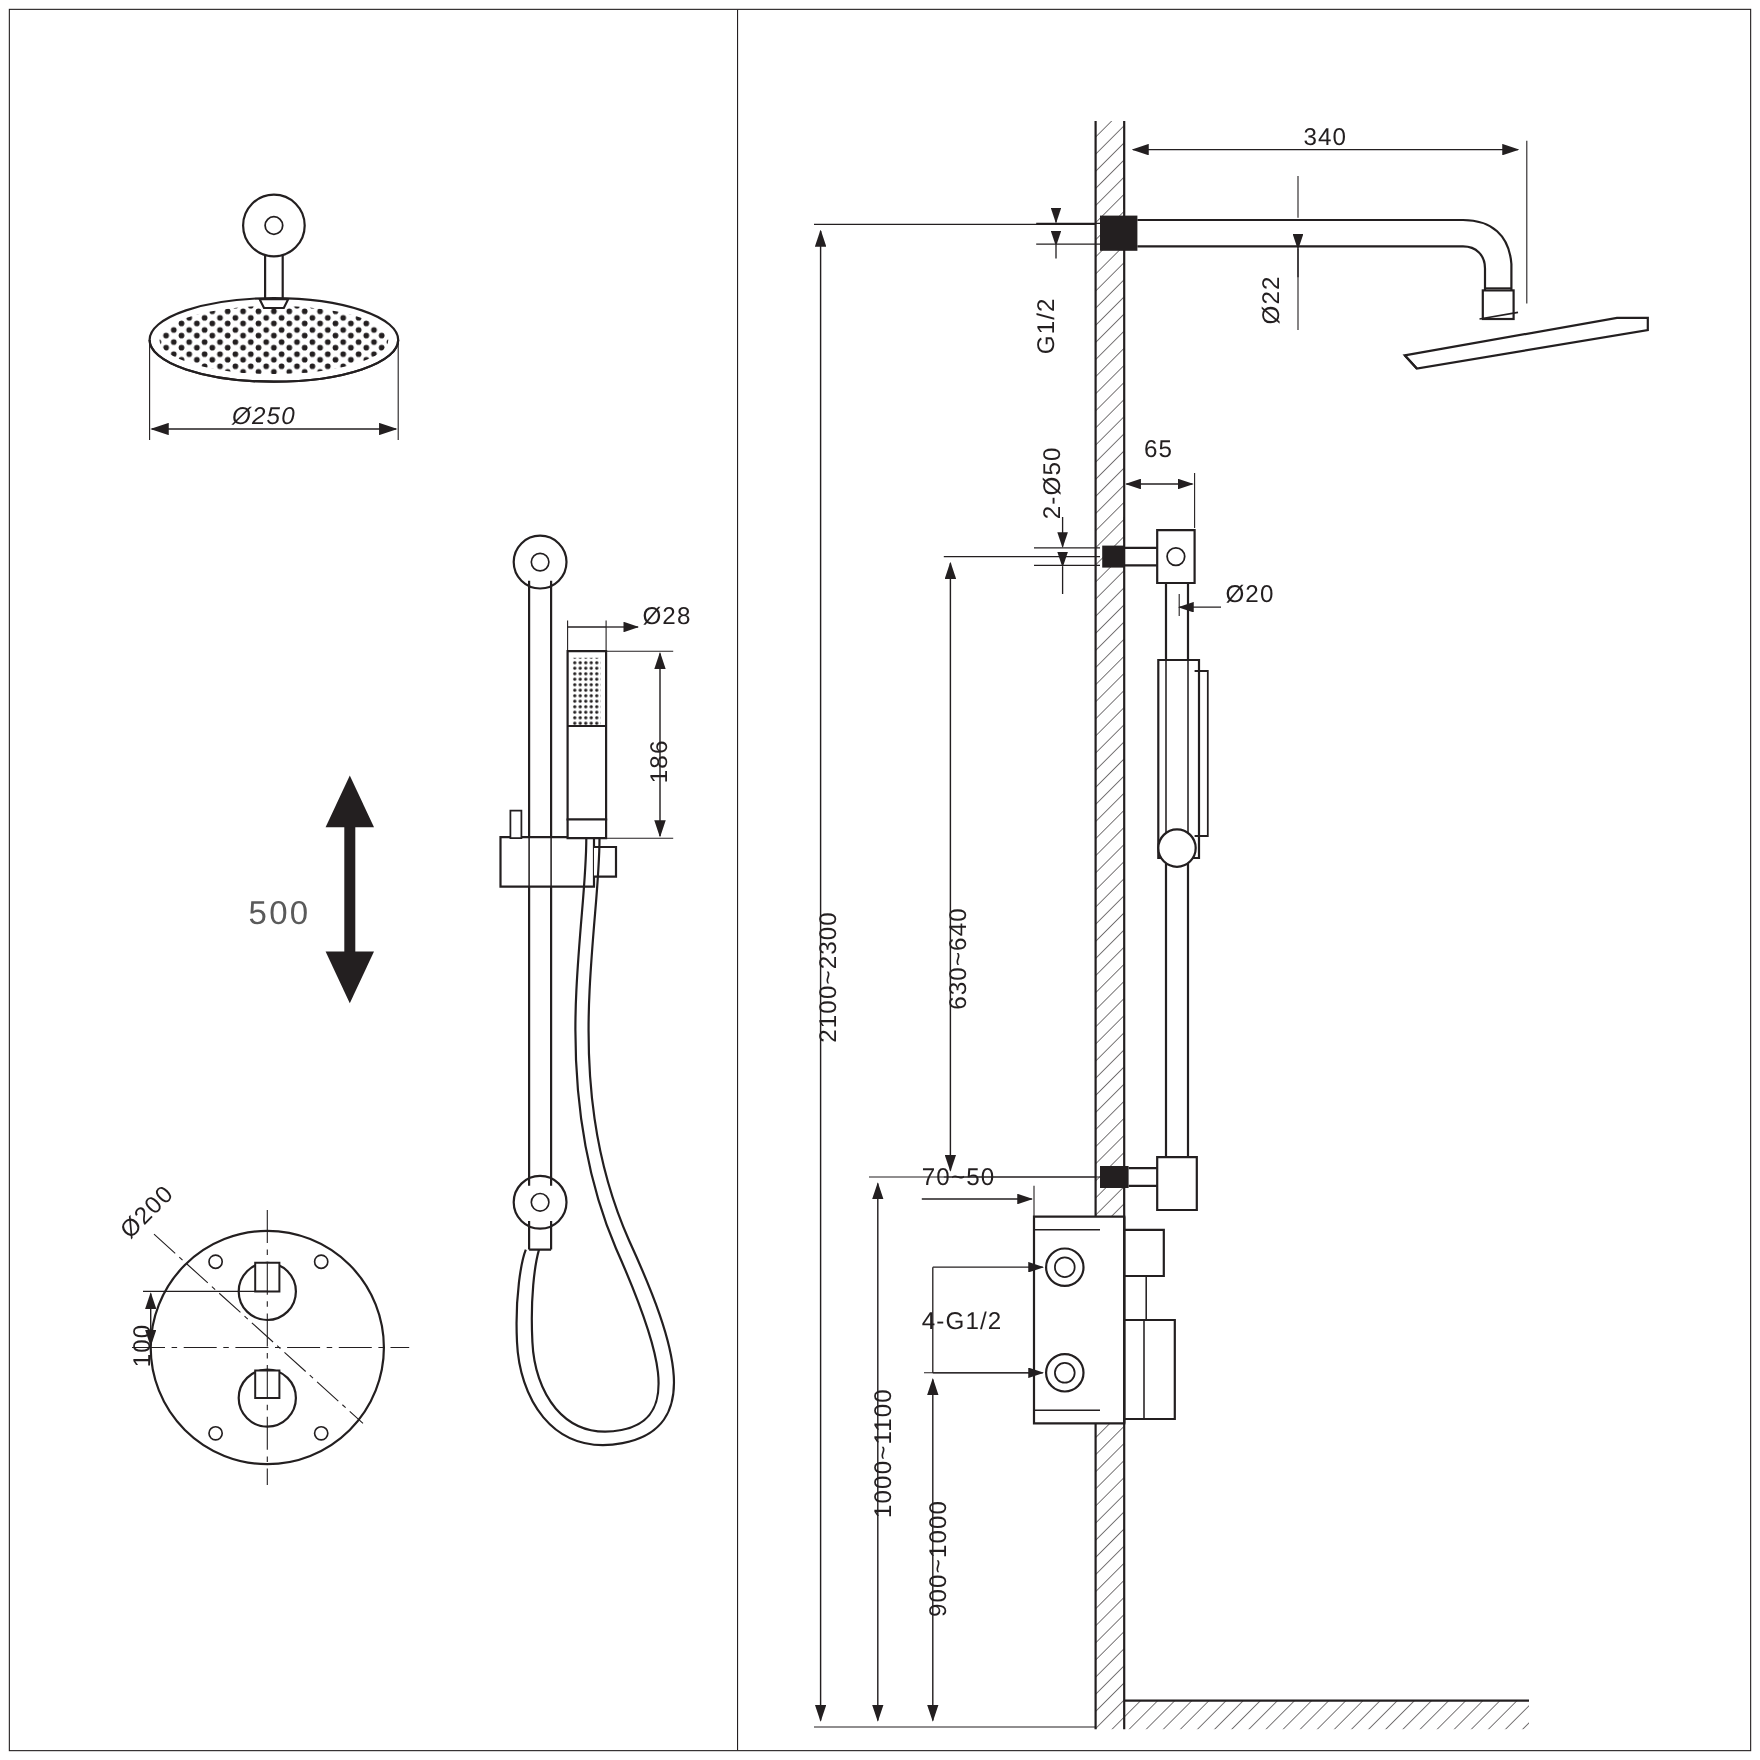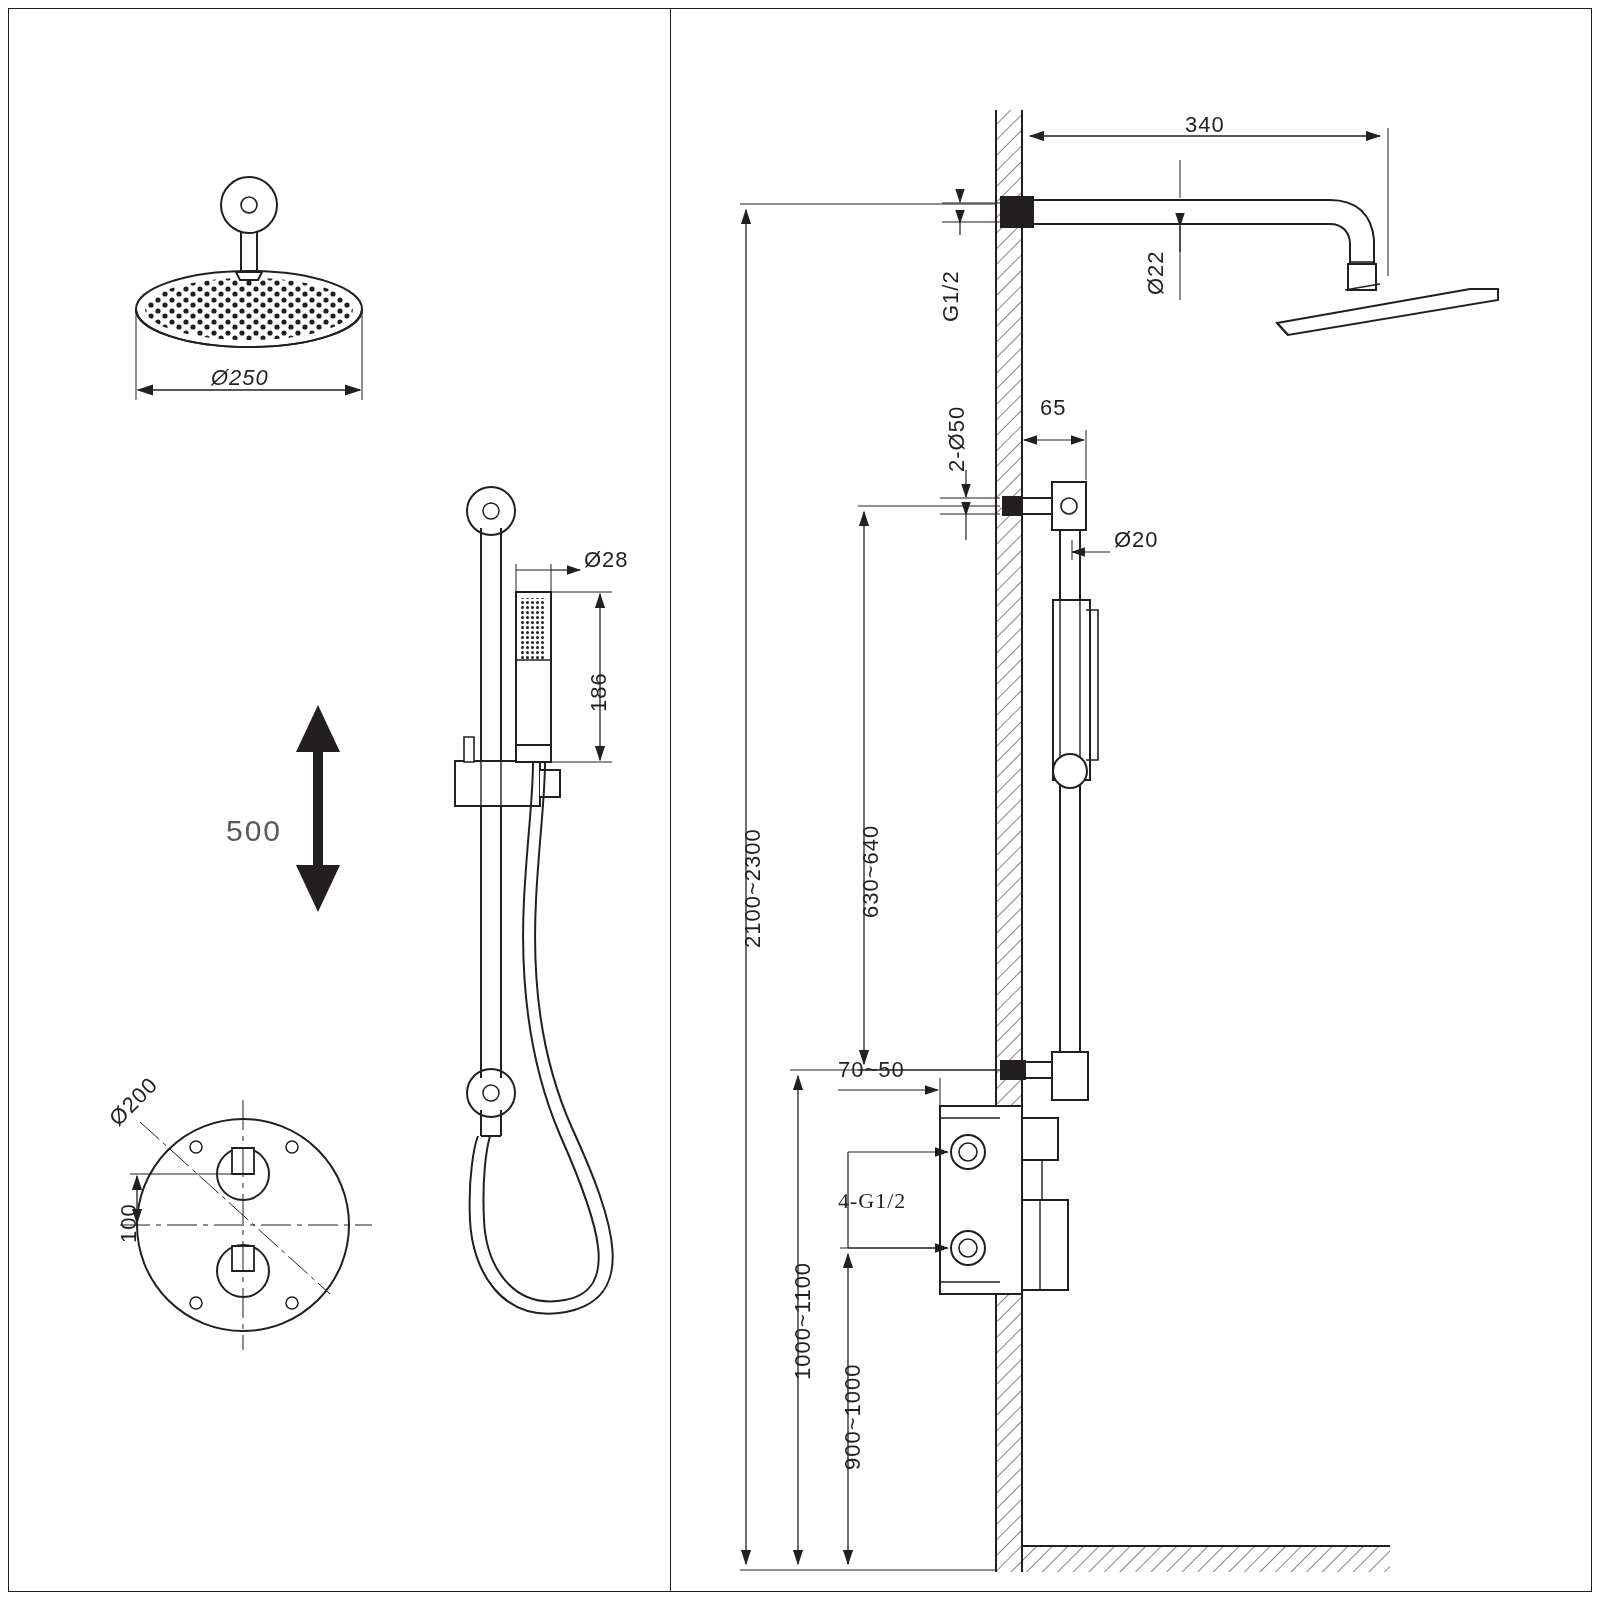--- a/index.html
+++ b/index.html
@@ -285,18 +285,18 @@
   <div class="dimtext rot90" style="left:1143px; top:295px;">Ø22</div>
 
   <div class="dimtext rot90" style="left:944px; top:472px;">2-Ø50</div>
   <div class="dimtext" style="left:1040px; top:395px;">65</div>
   <div class="dimtext" style="left:1114px; top:527px;text-align:right;">Ø20</div>
 
   <div class="dimtext rot90" style="left:740px; top:948px;">2100~2300</div>
   <div class="dimtext rot90" style="left:858px; top:918px;">630~640</div>
 
   <div class="dimtext" style="left:838px; top:1057px;">70~50</div>
-  <div class="dimtext" style="left:838px; top:1188px;font-family:Liberation Serif, serif;">4-G1/2</div>
+  <div class="dimtext" style="left:838px; top:1188px;">4-G1/2</div>
 
   <div class="dimtext rot90" style="left:790px; top:1380px;">1000~1100</div>
   <div class="dimtext rot90" style="left:840px; top:1470px;">900~1000</div>
 
 </div>
 
 </body></html>

